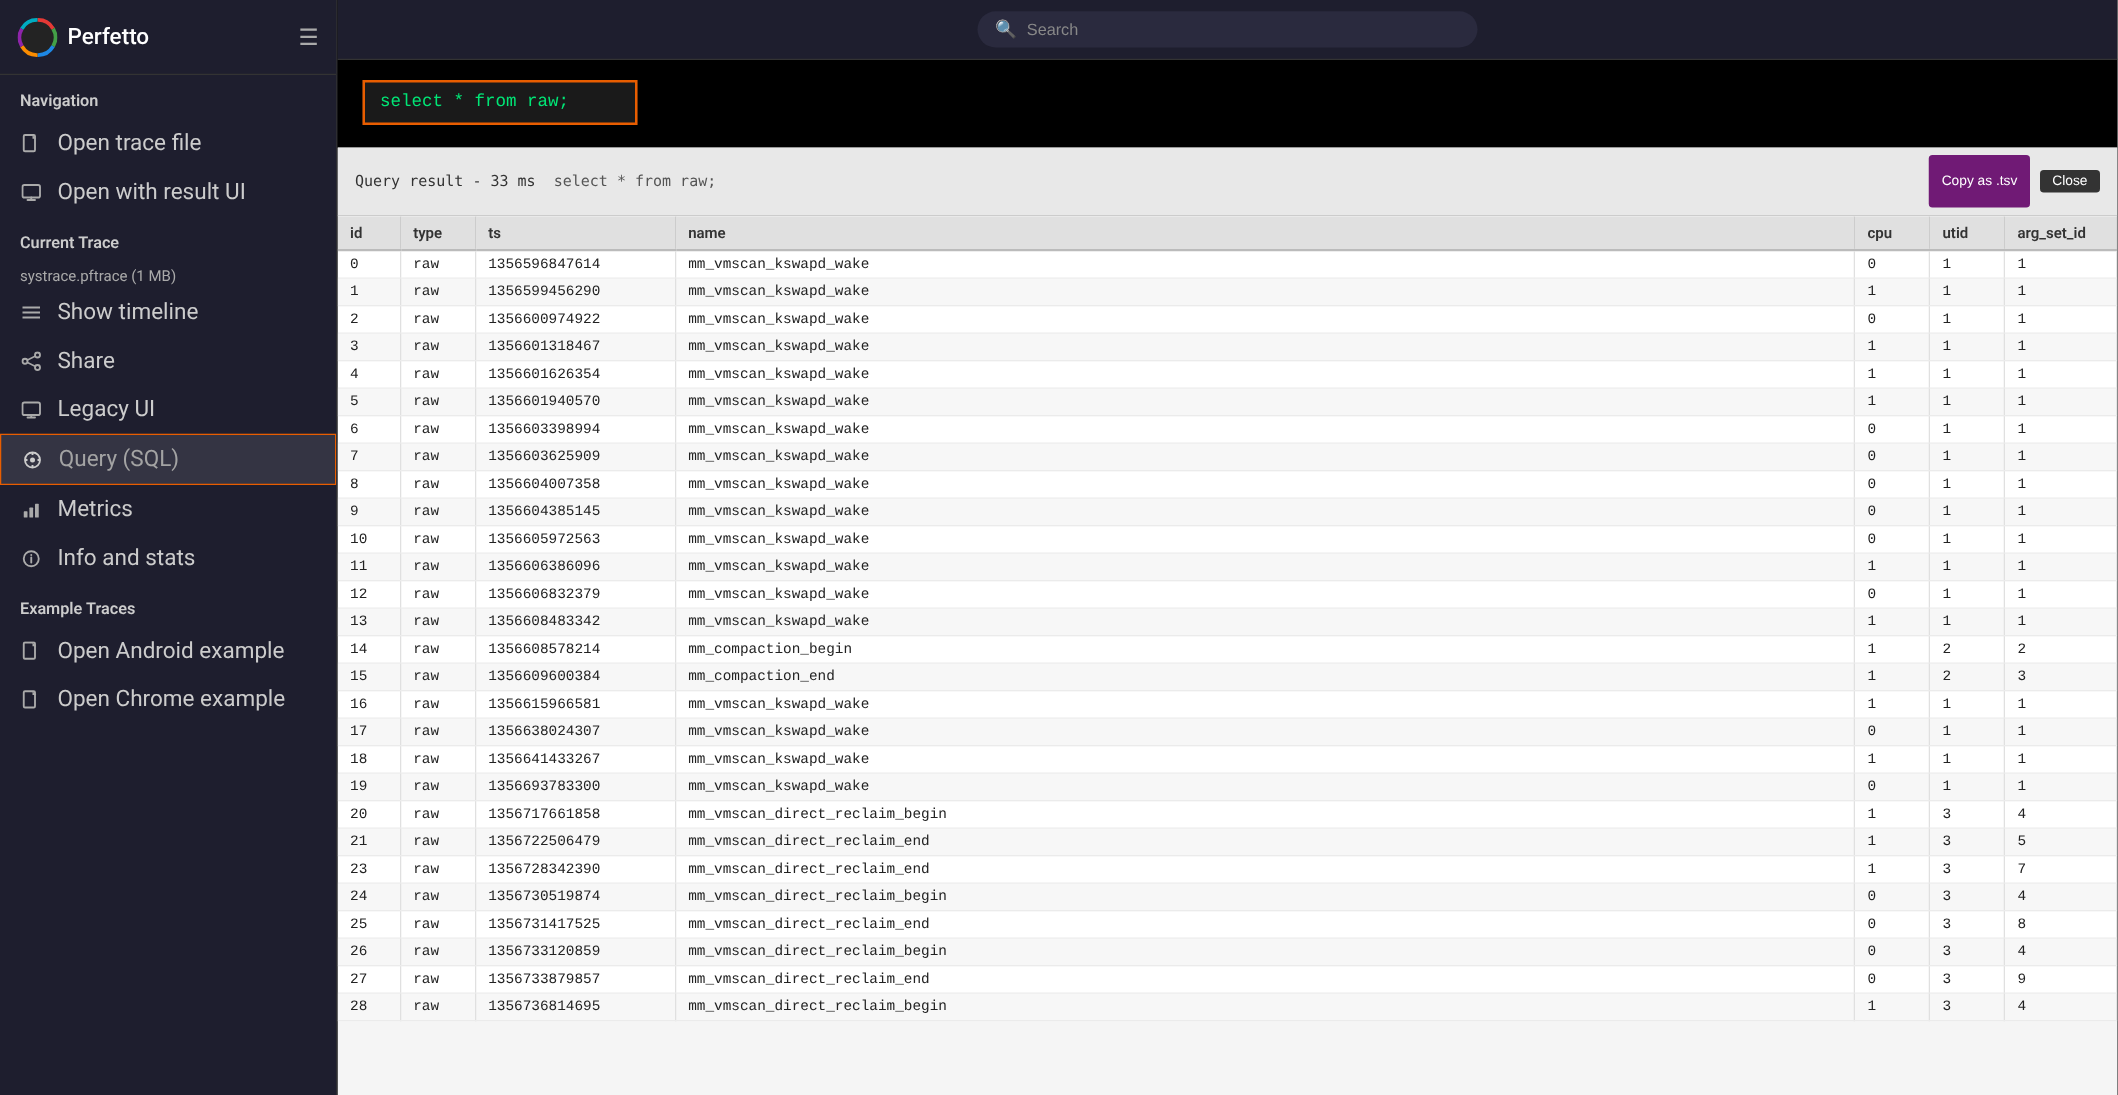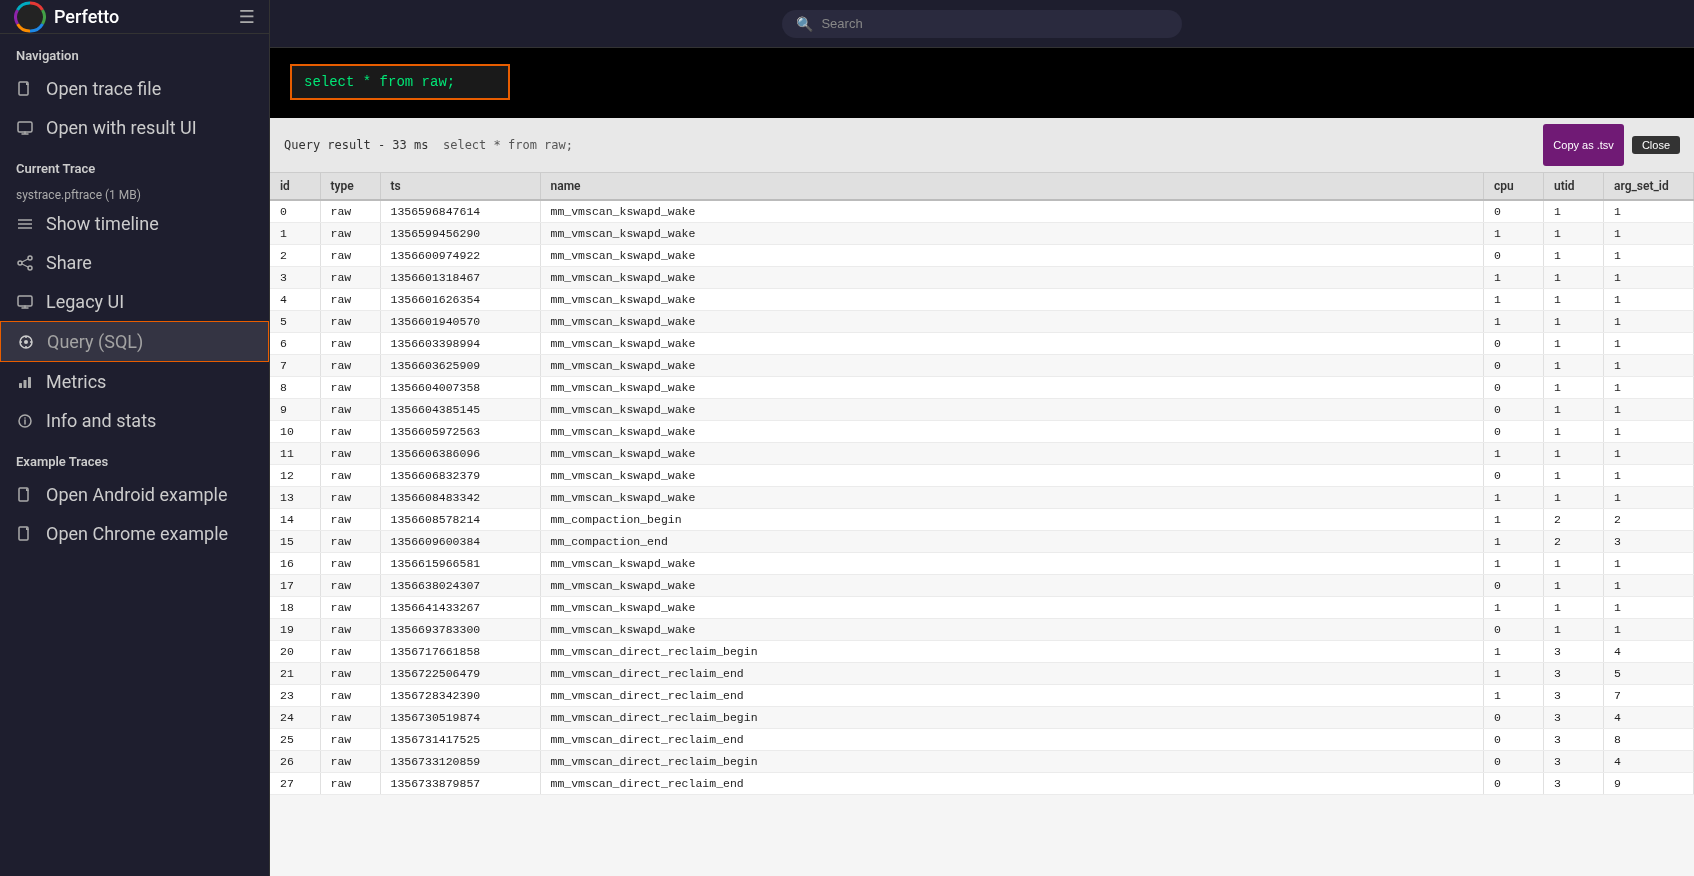--- a/index.html
+++ b/index.html
@@ -14,21 +14,21 @@
       flex-direction: column;
       height: 100vh;
       overflow-y: auto;
       border-right: 1px solid #333;
     }
     .sidebar-header {
       display: flex;
       align-items: center;
       padding: 10px 14px;
       background: #1e1e2e;
-      height: 34px;
+      height: 60px;
       border-bottom: 1px solid #333;
     }
     .sidebar-logo {
       display: flex;
       align-items: center;
       gap: 8px;
     }
     .logo-icon {
       width: 32px;
       height: 32px;
@@ -648,17 +648,26 @@
             </tr>
             <tr>
               <td>27</td>
               <td>raw</td>
               <td>1356733879857</td>
               <td>mm_vmscan_direct_reclaim_end</td>
               <td>0</td>
               <td>3</td>
               <td>9</td>
             </tr>
+            <tr>
+              <td>28</td>
+              <td>raw</td>
+              <td>1356736814695</td>
+              <td>mm_vmscan_direct_reclaim_begin</td>
+              <td>1</td>
+              <td>3</td>
+              <td>4</td>
+            </tr>
           </tbody>
       </table>
     </div>
   </div>
 </div>
 
 </body></html>

